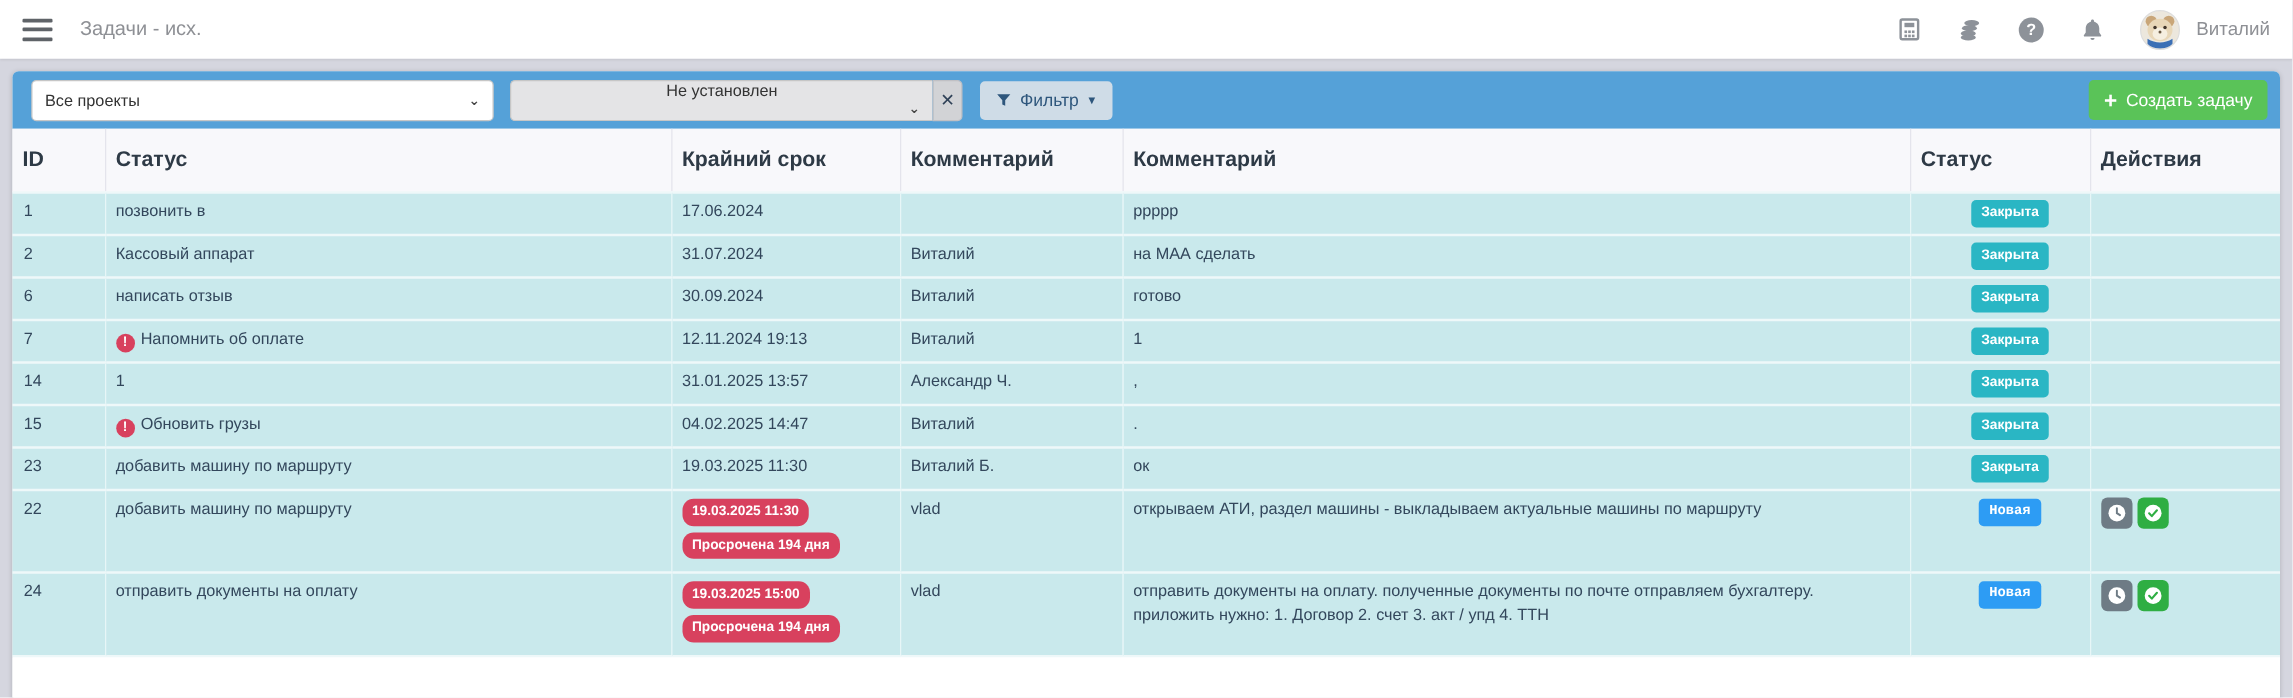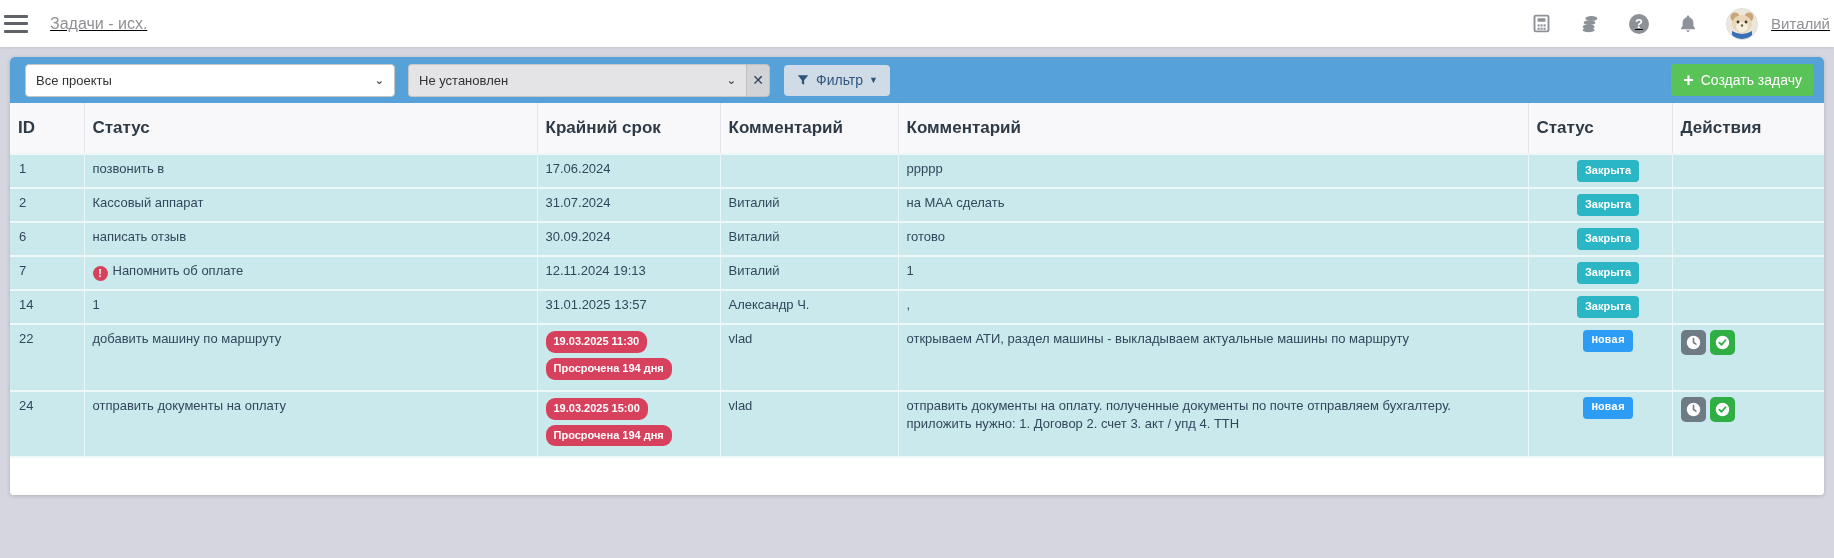--- a/index.html
+++ b/index.html
@@ -1,42 +1,42 @@
 <!DOCTYPE html>
 <html><head>
 <meta charset="utf-8">
 <style>
   * { margin:0; padding:0; box-sizing:border-box; }
   html,body { width:1834px; height:558px; overflow:hidden; }
   body { font-family:"Liberation Sans","DejaVu Sans",sans-serif; background:#d5d6df; }
 
   
-  .topbar { height:47px; background:#ffffff; display:flex; align-items:center; padding:0 4px;
-            box-shadow:0 1px 2px rgba(0,0,0,.08); position:relative; z-index:5;text-decoration:underline; }
+  .topbar { height:47px; background:#ffffff; display:flex; align-items:center; padding:0 18px;
+            box-shadow:0 1px 2px rgba(0,0,0,.08); position:relative; z-index:5; }
   .hamburger { width:24px; height:18px; display:flex; flex-direction:column; justify-content:space-between; cursor:pointer; margin-right:22px; }
   .hamburger span { display:block; height:3px; background:#5f6368; border-radius:1px; }
   .page-title { color:#8e9095; font-size:16px; }
   .top-right { margin-left:auto; display:flex; align-items:center; gap:27px; }
   .tool-icon { width:22px; height:22px; color:#8d9299; display:flex; align-items:center; justify-content:center; cursor:pointer; }
   .help-circle { width:20px; height:20px; border-radius:50%; background:#8d9299; color:#fff; font-size:13px; font-weight:bold;
                  display:flex; align-items:center; justify-content:center; }
   .avatar { width:32px; height:32px; border-radius:50%; background:#e9e4da; overflow:hidden; border:1px solid #ddd; cursor:pointer; }
   .username { color:#8e9095; font-size:15px; margin-left:-14px; }
 
   
   .card { margin:10px 10px 0 10px; background:#fff; border-radius:5px 5px 4px 4px; box-shadow:0 1px 4px rgba(0,0,0,.18); }
 
   
   .toolbar { background:#55a1d8; border-radius:5px 5px 0 0; height:46px; display:flex; align-items:center; padding:0 10px; }
   .select { height:33px; border:1px solid #c6c6c6; border-radius:4px; background:#fff; display:flex; align-items:center;
             font-size:13px; color:#333; padding:0 10px; cursor:pointer; }
   .select .chev { margin-left:auto; font-size:11px; color:#444; font-weight:bold; }
   .select-projects { width:370px; margin-left:5px; }
   .select-group { display:flex; margin-left:13px; }
-  .select-status { width:338px; background:#e4e4e6; border-radius:4px 0 0 4px; border-right:none; }
+  .select-status { width:338px; background:#e4e4e6; border-radius:4px 0 0 4px; border-right:none;flex-direction:column; }
   .clear-btn { width:24px; height:33px; background:#d2d3d6; border:1px solid #c0c0c4; border-radius:0 4px 4px 0;
                color:#2f4157; font-weight:bold; font-size:14px; display:flex; align-items:center; justify-content:center; cursor:pointer; }
   .filter-btn { margin-left:14px; height:31px; background:#cfdce7; border:1px solid #bccednew; border:none; border-radius:4px;
                 color:#2e567c; font-size:14px; display:flex; align-items:center; gap:6px; padding:0 12px; cursor:pointer; }
   .filter-btn .caret { font-size:9px; }
   .create-btn { margin-left:auto; height:32px; background:#5ac358; border:none; border-radius:4px; color:#fff; font-size:14px;
                 display:flex; align-items:center; gap:7px; padding:0 12px; cursor:pointer; }
   .create-btn .plus { font-size:18px; font-weight:bold; line-height:1; }
 
   
@@ -211,20 +211,38 @@
         <tr>
           <td class="c-id">14</td>
           <td><span>1</span></td>
           <td><span>31.01.2025 13:57</span></td>
           <td>Александр Ч.</td>
           <td>,</td>
           <td class="c-status"><span class="badge closed">Закрыта</span></td>
           <td></td>
         </tr>
         <tr>
+          <td class="c-id">15</td>
+          <td><span class="urgent-ico">!</span><span>Обновить грузы</span></td>
+          <td><span>04.02.2025 14:47</span></td>
+          <td>Виталий</td>
+          <td>.</td>
+          <td class="c-status"><span class="badge closed">Закрыта</span></td>
+          <td></td>
+        </tr>
+        <tr>
+          <td class="c-id">23</td>
+          <td><span>добавить машину по маршруту</span></td>
+          <td><span>19.03.2025 11:30</span></td>
+          <td>Виталий Б.</td>
+          <td>ок</td>
+          <td class="c-status"><span class="badge closed">Закрыта</span></td>
+          <td></td>
+        </tr>
+        <tr>
           <td class="c-id">22</td>
           <td><span>добавить машину по маршруту</span></td>
           <td>
             <span class="dl-badge">19.03.2025 11:30</span>
             <span class="dl-badge">Просрочена 194 дня</span>
           </td>
           <td>vlad</td>
           <td>открываем АТИ, раздел машины - выкладываем актуальные машины по маршруту</td>
           <td class="c-status"><span class="badge new">Новая</span></td>
           <td><button class="act-btn clock">

